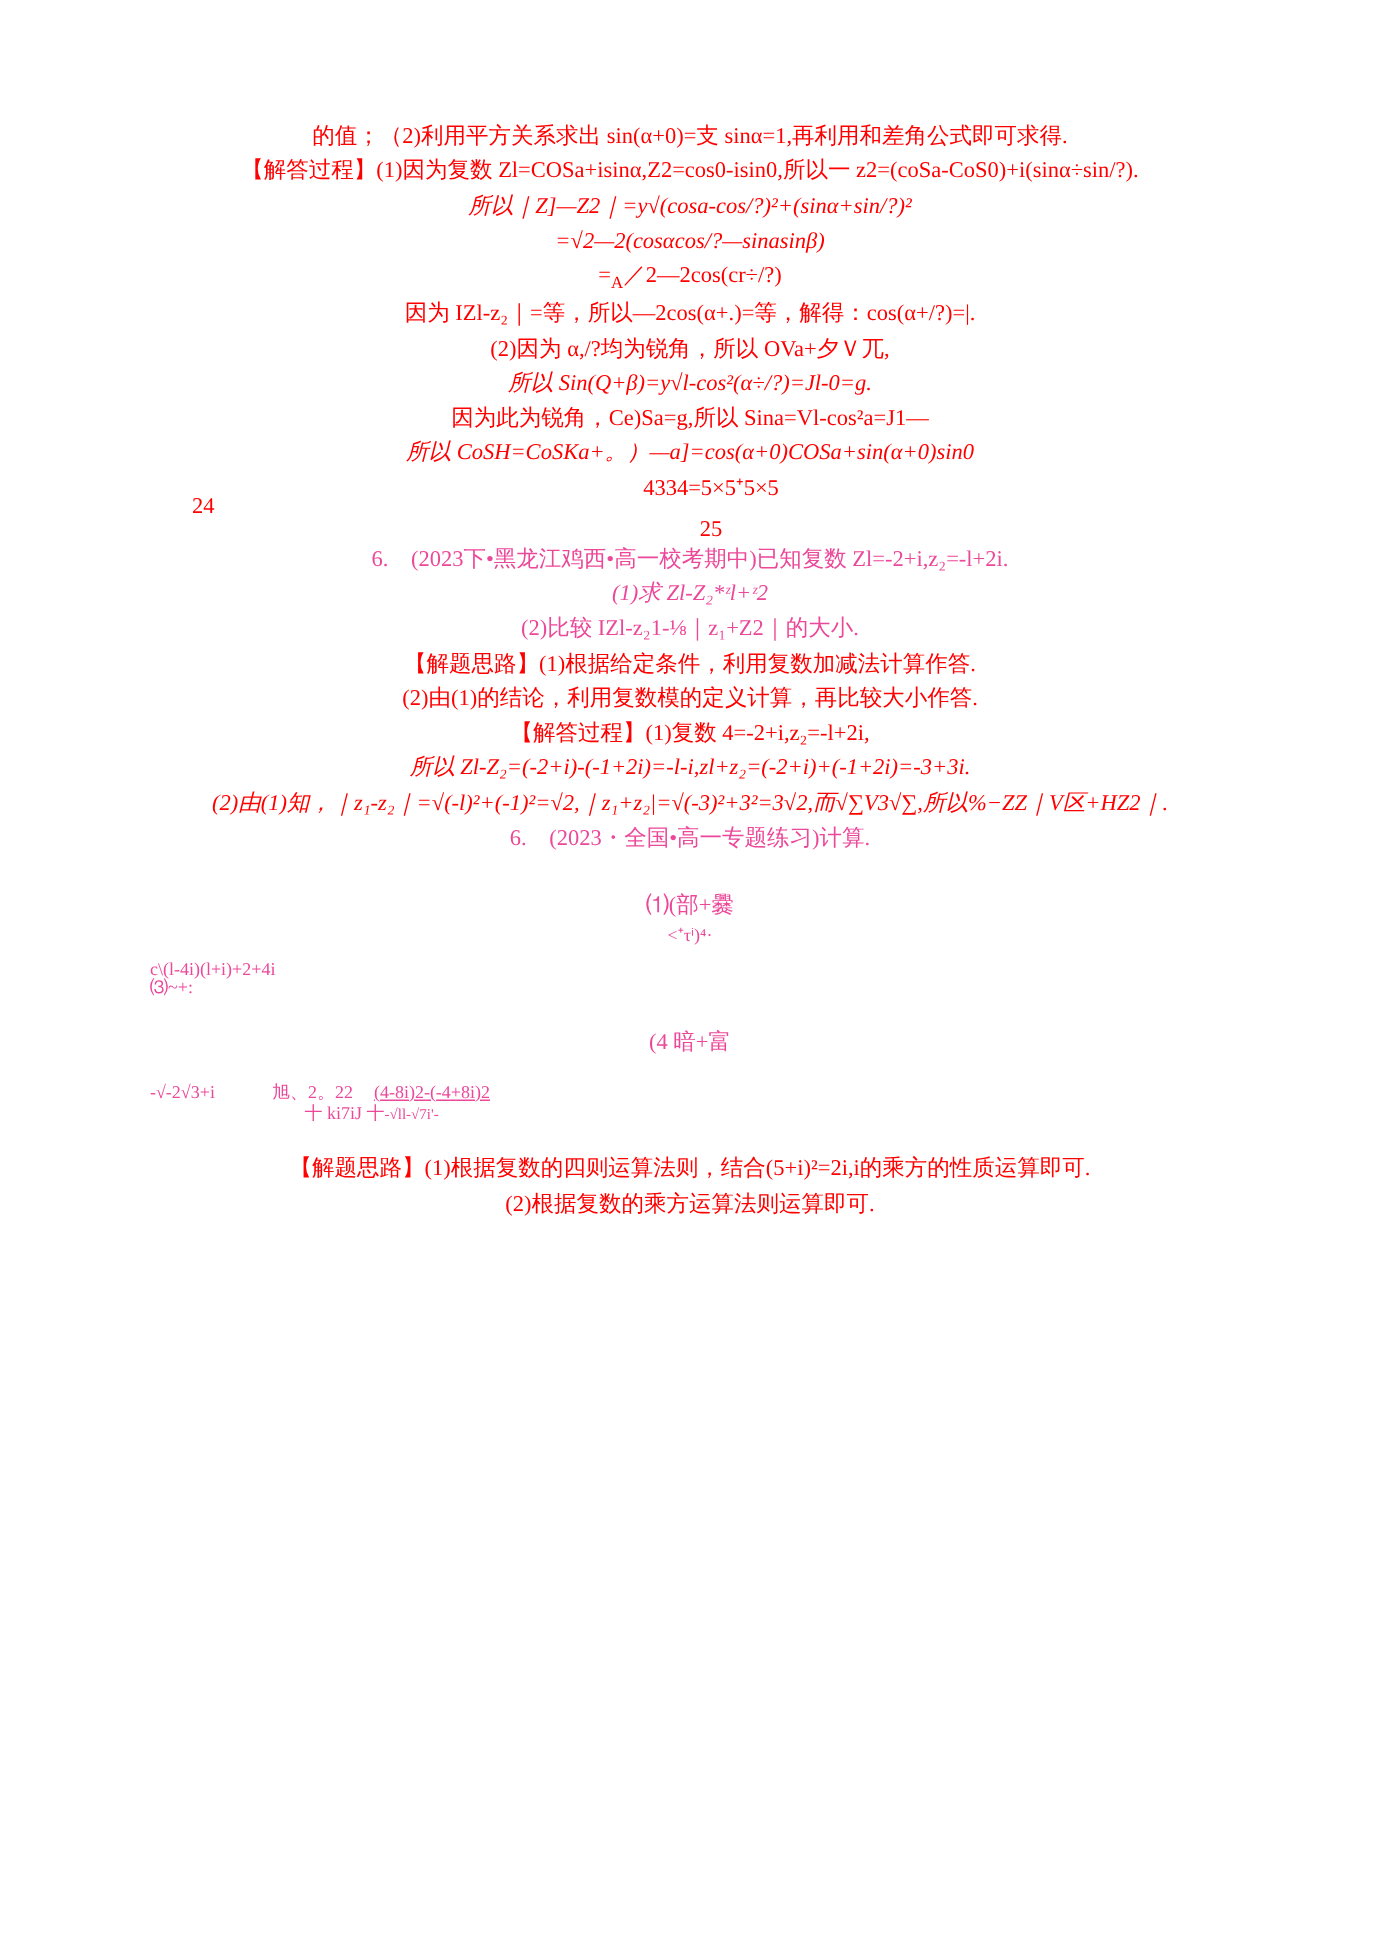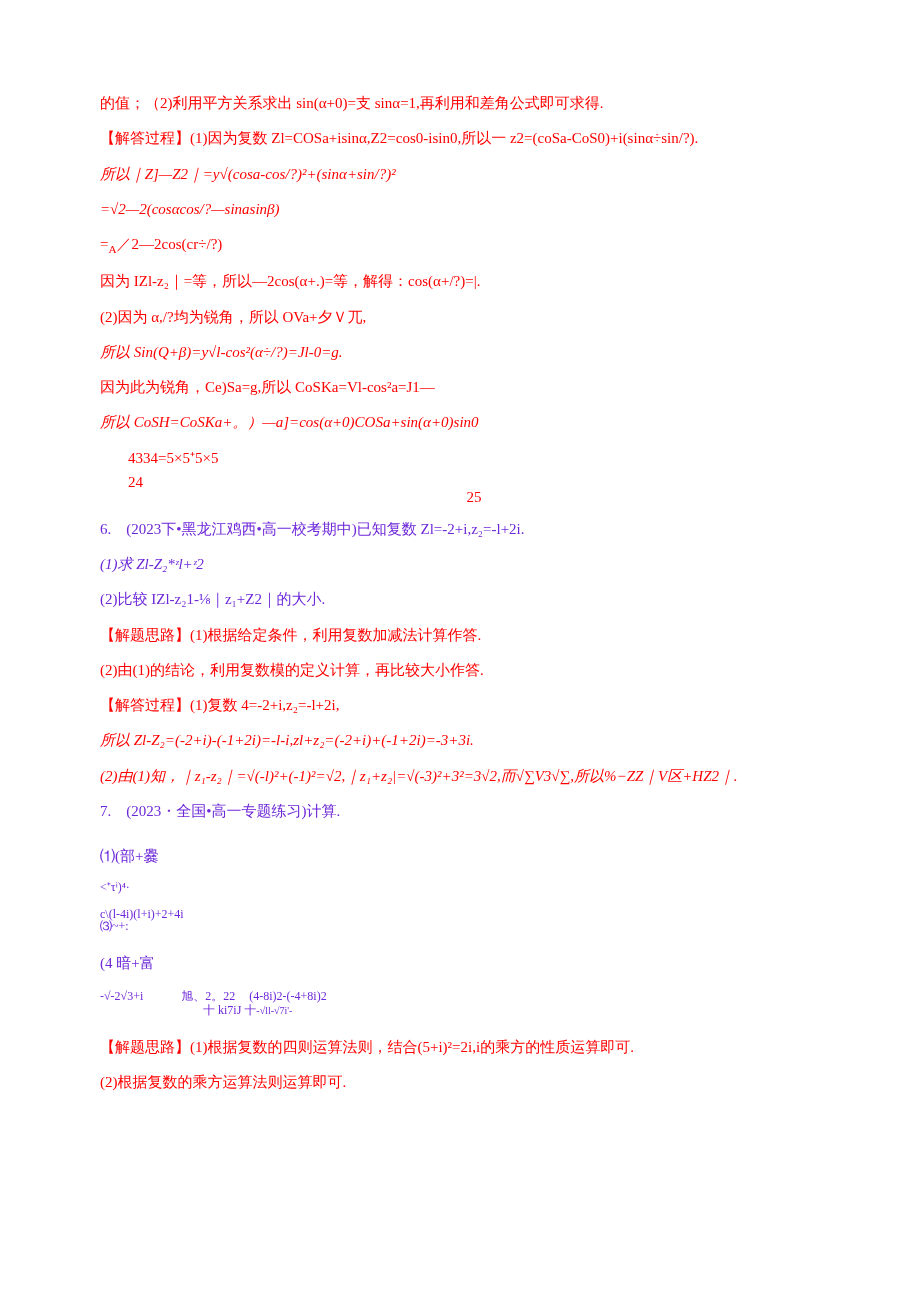--- a/index.html
+++ b/index.html
@@ -9,60 +9,61 @@
     width: 920px;
   }
   body {
     font-family: "SimSun", "宋体", serif;
     font-size: 15px;
     color: #000000;
     padding: 80px 100px 60px 100px;
     box-sizing: border-box;
   }
   .line {
-    margin: 12px 0;
+    margin: 0 0;
     line-height: 1.55;
+    text-align: center;
   }
   .red { color: #ff0000; }
-  .black { color: #6d28d9; }
+  .black { color: #ec4899; }
   .indent { padding-left: 28px; }
   .small { font-size: 12px; line-height: 1.2; }
-  .u { }
+  .u { text-decoration: underline; }
   sub { font-size: 0.75em; vertical-align: sub; }
   .it { font-style: italic; }
 </style>
 </head>
 <body>
 
 <div class="line red">的值；（2)利用平方关系求出 sin(α+0)=支 sinα=1,再利用和差角公式即可求得.</div>
 <div class="line red">【解答过程】(1)因为复数 Zl=COSa+isinα,Z2=cos0-isin0,所以一 z2=(coSa-CoS0)+i(sinα÷sin/?).</div>
 <div class="line red it">所以｜Z]—Z2｜=y√(cosa-cos/?)²+(sinα+sin/?)²</div>
 <div class="line red it">=√2—2(cosαcos/?—sinasinβ)</div>
 <div class="line red">
   <span>=</span><sub>A</sub><span>／2—2cos(cr÷/?)</span>
 </div>
 <div class="line red">因为 IZl-z₂｜=等，所以—2cos(α+.)=等，解得：cos(α+/?)=|.</div>
 <div class="line red">(2)因为 α,/?均为锐角，所以 OVa+夕Ｖ兀,</div>
 <div class="line red it">所以 Sin(Q+β)=y√l-cos²(α÷/?)=Jl-0=g.</div>
-<div class="line red">因为此为锐角，Ce)Sa=g,所以 CoSKa=Vl-cos²a=J1—</div>
+<div class="line red">因为此为锐角，Ce)Sa=g,所以 Sina=Vl-cos²a=J1—</div>
 <div class="line red it">所以 CoSH=CoSKa+。）—a]=cos(α+0)COSa+sin(α+0)sin0</div>
 
 <div class="line red indent">4334=5×5⁺5×5</div>
 <div class="red indent" style="margin-top:-8px;">24</div>
 <div class="red indent" style="margin-top:-2px;text-align:center;">25</div>
 
 <div class="line black">6.　(2023下•黑龙江鸡西•高一校考期中)已知复数 Zl=-2+i,z₂=-l+2i.</div>
 <div class="line black it">(1)求 Zl-Z₂*ᶻl+ᶻ2</div>
 <div class="line black">(2)比较 IZl-z₂1-⅛｜z₁+Z2｜的大小.</div>
 <div class="line red">【解题思路】(1)根据给定条件，利用复数加减法计算作答.</div>
 <div class="line red">(2)由(1)的结论，利用复数模的定义计算，再比较大小作答.</div>
 <div class="line red">【解答过程】(1)复数 4=-2+i,z₂=-l+2i,</div>
 <div class="line red it">所以 Zl-Z₂=(-2+i)-(-1+2i)=-l-i,zl+z₂=(-2+i)+(-1+2i)=-3+3i.</div>
 <div class="line red it">(2)由(1)知，｜z₁-z₂｜=√(-l)²+(-1)²=√2,｜z₁+z₂|=√(-3)²+3²=3√2,而√∑V3√∑,所以%−ZZ｜V区+HZ2｜.</div>
-<div class="line black">7.　(2023・全国•高一专题练习)计算.</div>
+<div class="line black">6.　(2023・全国•高一专题练习)计算.</div>
 
 <div class="line black" style="margin-top:22px;">⑴(部+爨</div>
 <div class="line black small">&lt;⁺τⁱ)⁴·</div>
 <div class="black small" style="margin-top:8px;">c\(l-4i)(l+i)+2+4i</div>
 <div class="black small" style="margin-top:-2px;">⑶~+:</div>
 
 <div class="line black" style="margin-top:18px;">(4 暗+富</div>
 
 <div class="black small" style="margin-top:14px;">
   <span>-√-2√3+i</span>

